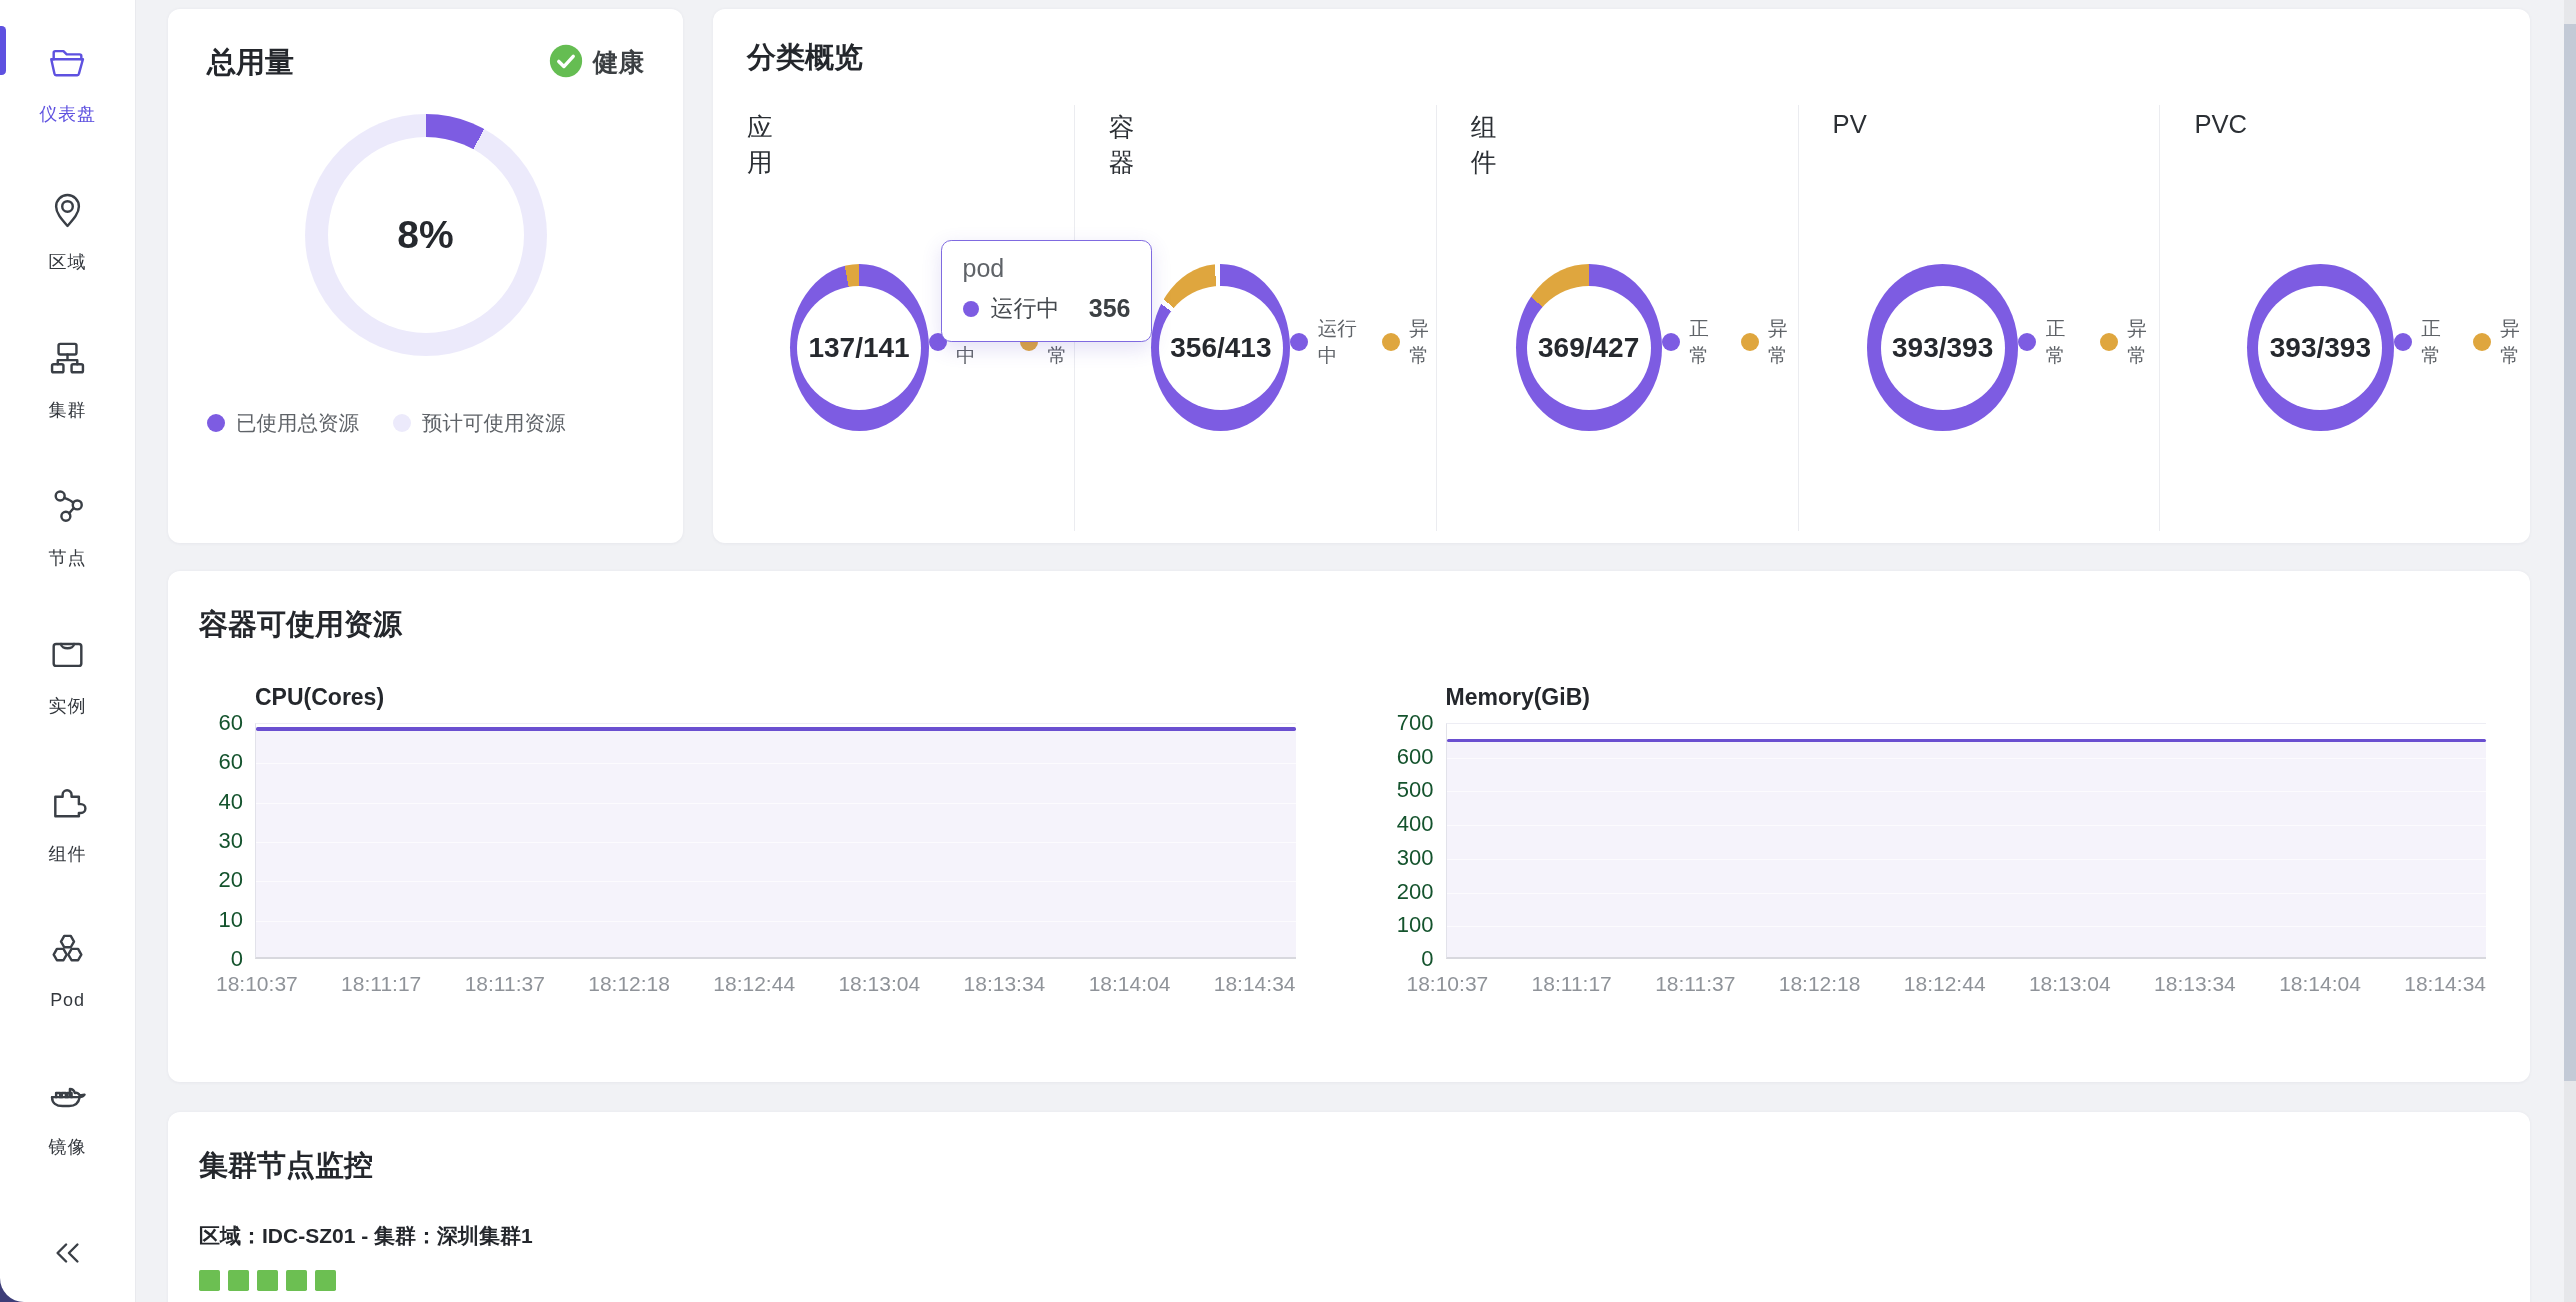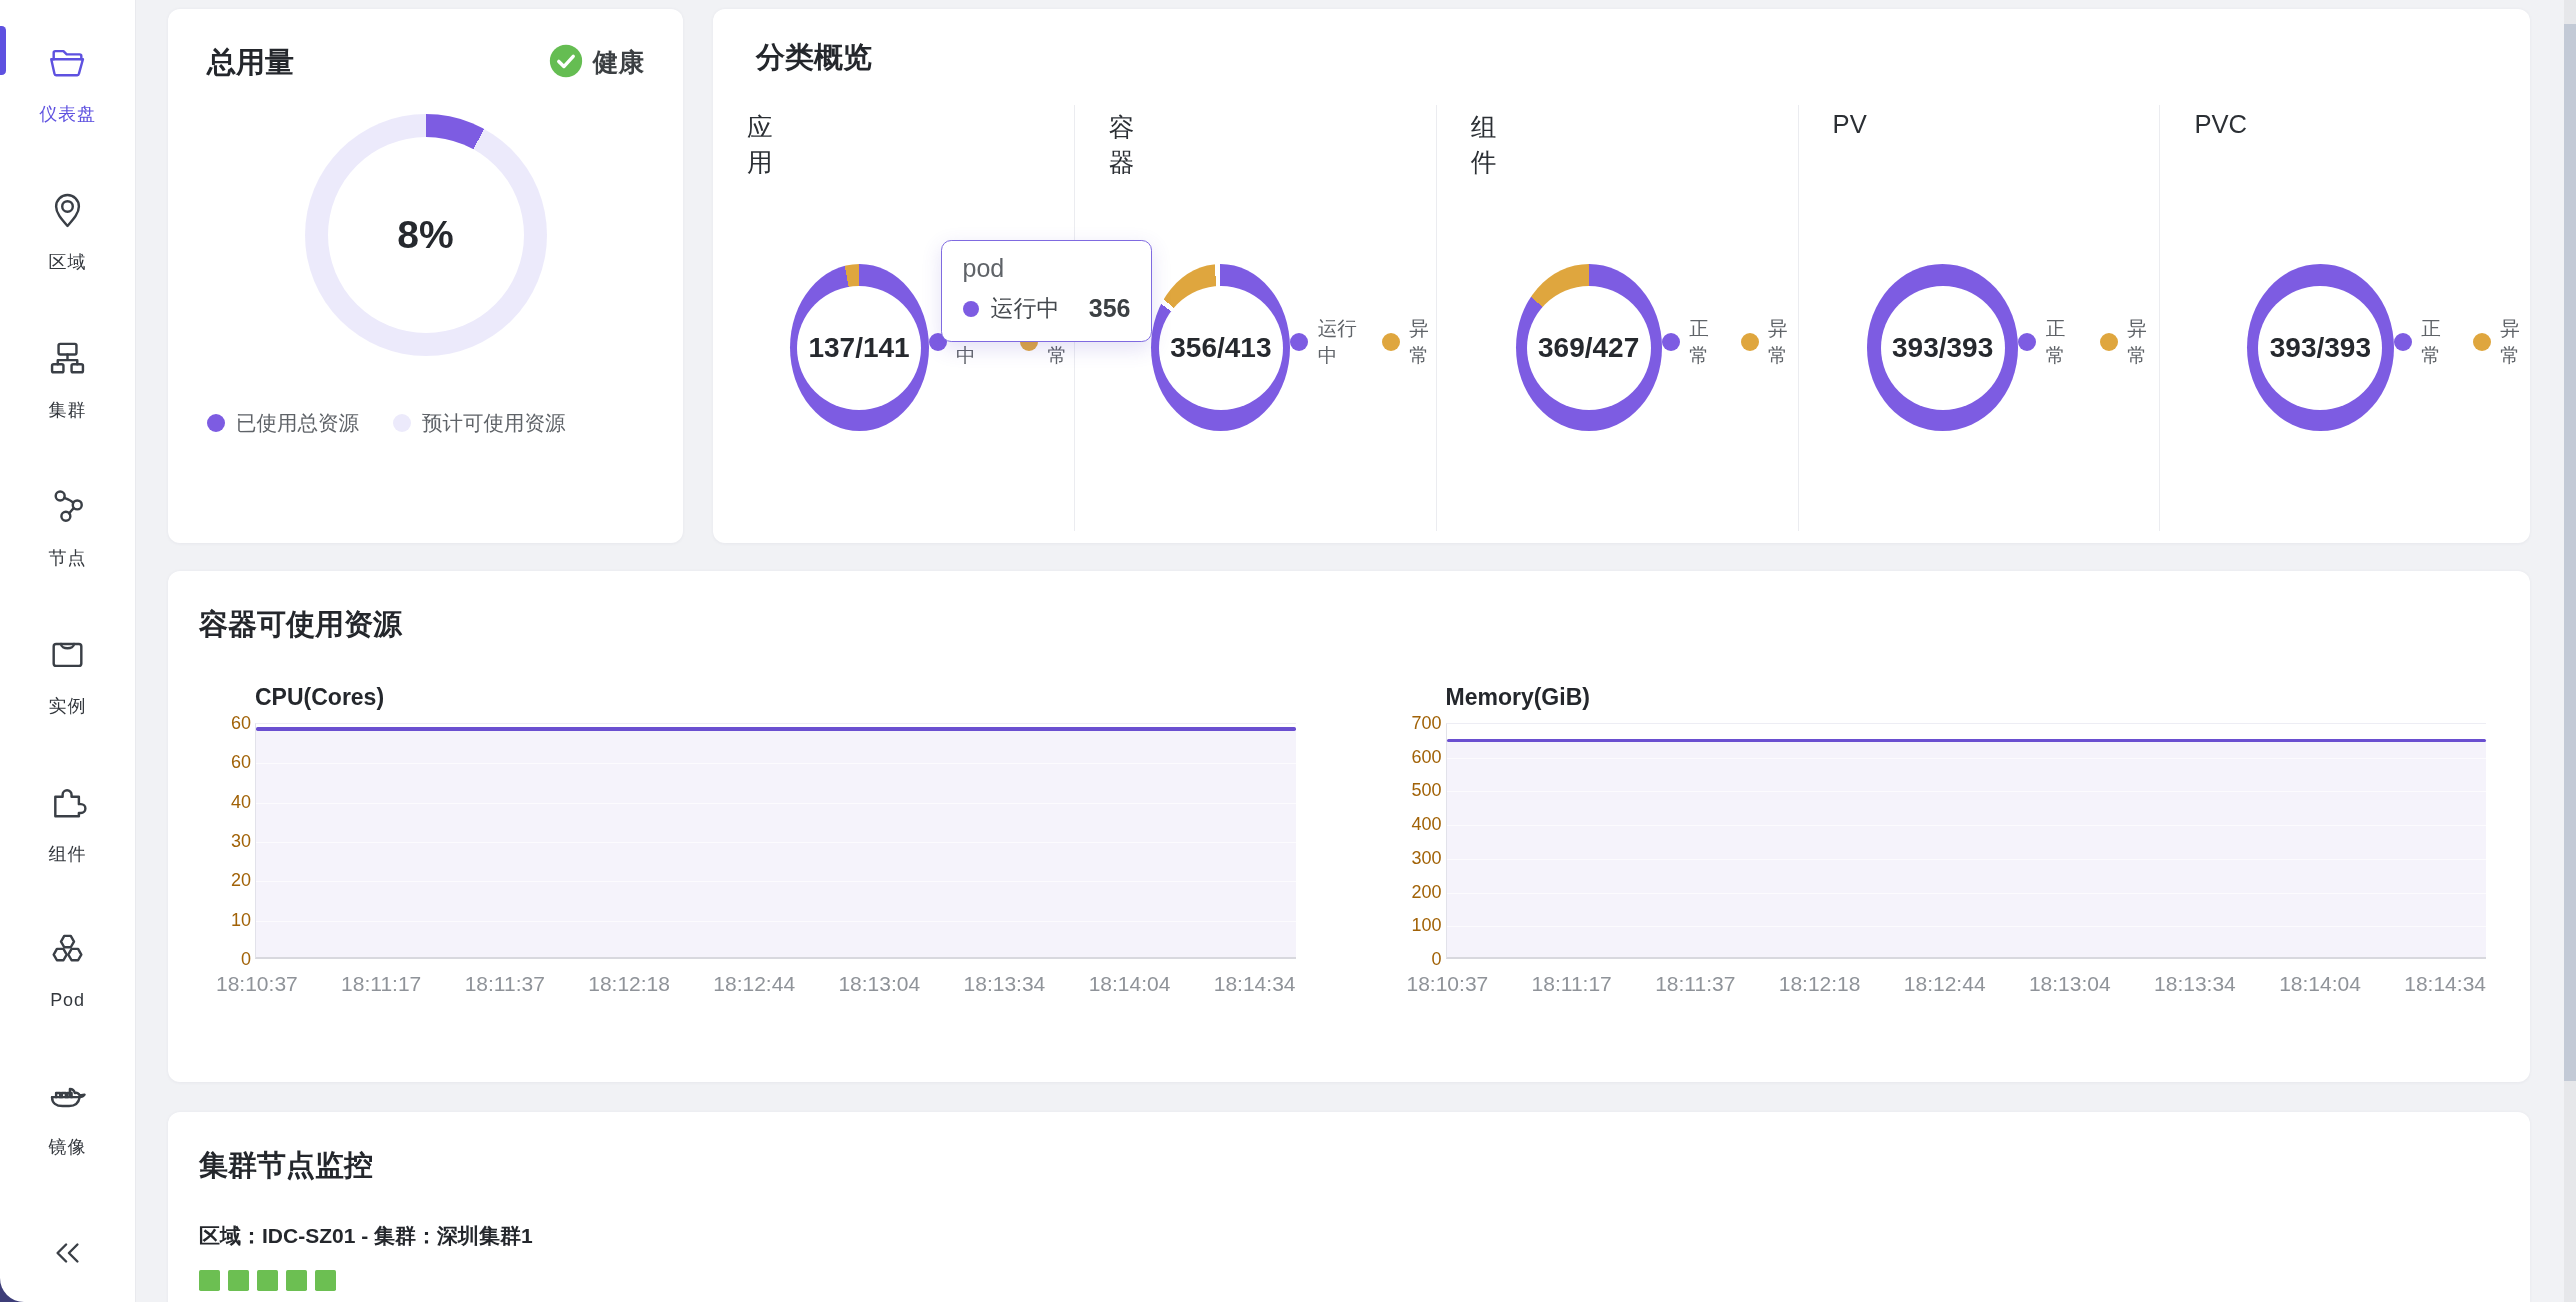--- a/index.html
+++ b/index.html
@@ -40,21 +40,21 @@
   .donut { border-radius:50%; position:relative; display:flex; align-items:center; justify-content:center; }
   .donut .hole { position:absolute; background:#fff; border-radius:50%; display:flex; align-items:center; justify-content:center; }
   .donut-big { width:242px; height:242px; }
   .donut-big .hole { width:196px; height:196px; }
   .donut-big .hole span { font-size:39px; font-weight:700; color:#26292e; }
   .legend-row { display:flex; justify-content:flex-start; gap:34px; margin-top:53px; }
   .legend-item { display:flex; align-items:center; gap:11px; font-size:20.5px; color:#5f6368; }
   .dot { width:18px; height:18px; border-radius:50%; flex:none; }
   
   .card-cat { flex:1; height:534px; padding:29px 0 0 0; position:relative; }
-  .card-cat .card-title { padding-left:43px;font-family:Liberation Mono, monospace; }
+  .card-cat .card-title { padding-left:34px;font-family:Liberation Mono, monospace; }
   .cat-cols { display:flex; margin-top:27px; height:426px; }
   .cat-col { flex:1; padding:5.1px 0 0 34px; display:flex; flex-direction:row; align-items:flex-start; }
   .cat-col + .cat-col { border-left:0.9px solid #ebecf0; }
   .cat-label { font-size:25.6px; color:#2b2f34; }
   .donut-sm { width:167px; height:167px; margin:55px auto 0; align-self:center; }
   .donut-sm .hole { width:124px; height:124px; }
   .donut-sm .hole span { font-size:28px; font-weight:700; color:#26292e; white-space:nowrap; }
   .cat-legend { align-self:center; display:flex; gap:22px; margin-top:44px; }
   .cat-legend .legend-item { font-size:19.6px; gap:9.4px; }
   
@@ -68,21 +68,21 @@
   .tooltip .tt-dot { width:16px; height:16px; border-radius:50%; margin-right:12px; }
   .tooltip .tt-lbl { font-size:23px; color:#45494e; }
   .tooltip .tt-val { font-size:25px; font-weight:700; color:#3c4043; margin-left:auto; }
   
   .card-res { margin-top:28px; height:511px; padding:34px 44px 0 31px; }
   .charts-row { display:flex; gap:94px; margin-top:39px; }
   .chart { flex:1; }
   .chart-label { font-size:23px; font-weight:700; color:#24272c; margin-left:56px; }
   .chart-body { display:flex; margin-top:12px; }
   .yaxis { width:56px; position:relative; height:236px; flex:none; }
-  .yaxis span { position:absolute; right:4px; font-size:18px; color:#a16207; transform:translateY(-50%); }
+  .yaxis span { position:absolute; right:12px; font-size:22px; color:#14532d; transform:translateY(-50%); }
   .plot { flex:1; height:236px; position:relative; background:#fff; border-left:1.7px solid #e2e2ea; border-bottom:2.6px solid #d8d8de; border-top:0.9px solid #ededf4; }
   .plot .area { position:absolute; left:0; right:0; bottom:0; background:#f5f3fb; }
   .plot .gline { position:absolute; left:0; right:0; height:1.7px; background:rgba(255,255,255,.65); }
   .plot .vline { position:absolute; left:0; right:0; height:3.4px; border-radius:1.7px; }
   .xaxis { display:flex; justify-content:space-between; margin-top:13.6px; margin-left:17px;align-items:flex-end; }
   .xaxis span { font-size:21px; color:#8f9399; }
   
   .card-cluster { margin-top:30px; height:222px; padding:34px 31px; }
   .cluster-sub { margin-top:36px; font-size:21px; font-weight:700; color:#24272c; }
   .squares { display:flex; gap:8.5px; margin-top:20.5px; }

